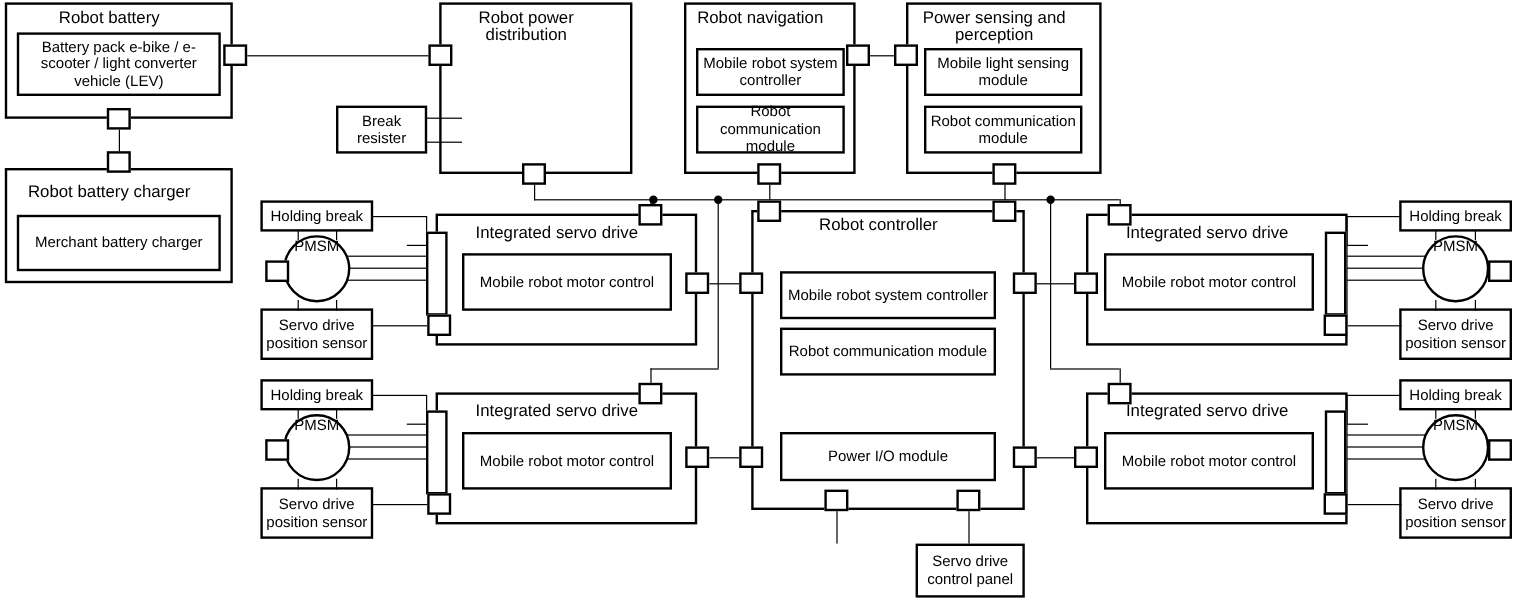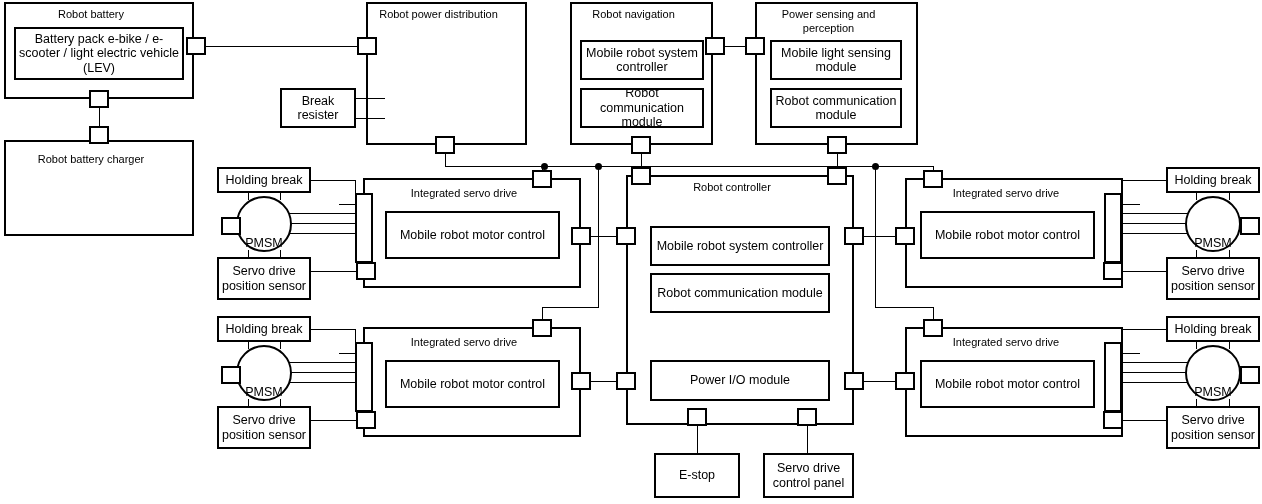--- a/index.html
+++ b/index.html
@@ -1,54 +1,57 @@
 <!DOCTYPE html>
 <html><head>
 <meta charset="utf-8">
 <style>
   html,body{margin:0;padding:0;background:#ffffff;}
   #root{position:relative;width:1262px;height:504px;background:#ffffff;
         font-family:"Liberation Sans", sans-serif;color:#000;overflow:hidden;}
   .grp{position:absolute;border:2px solid #000;background:#fff;box-sizing:border-box;}
   .grp > .title{position:absolute;left:0;right:16px;top:3px;text-align:center;
-                font-size:11px;line-height:14px;}
+                font-size:14px;line-height:14px;}
   .lbl{position:absolute;display:flex;align-items:center;justify-content:center;
        text-align:center;font-size:12.5px;line-height:14.5px;box-sizing:border-box;
        border:2px solid #000;background:#fff;padding:1px 2px;}
 
   
   .port{position:absolute;border:2px solid #000;background:#fff;box-sizing:border-box;
         width:20px;height:18px;z-index:6;}
   .vport{position:absolute;border:2px solid #000;background:#fff;box-sizing:border-box;
          width:18px;height:70px;z-index:6;}
 
   
   .h{position:absolute;height:0;border-top:1.6px solid #000;z-index:2;}
   .v{position:absolute;width:0;border-left:1.6px solid #000;z-index:2;}
   .dot{position:absolute;width:7px;height:7px;border-radius:50%;background:#000;z-index:7;}
 
   
   .pmsm{position:absolute;width:56px;height:56px;border:2px solid #000;border-radius:50%;
-        background:#fff;display:flex;align-items:flex-end;justify-content:center;
+        background:#fff;display:flex;align-items:flex-start;justify-content:center;
         font-size:12.5px;z-index:5;box-sizing:border-box;}
 </style>
 </head>
 <body>
 
 <div id="root">
 
   <div class="grp" style="left:4px;top:2px;width:190px;height:97px;">
     <div class="title">Robot battery</div>
   </div>
   <div class="lbl" style="left:14px;top:27px;width:170px;height:53px;">
-    <span>Battery pack e-bike / e-scooter / light electric vehicle (LEV)</span>
+    <span>Battery pack e-bike / e-scooter / light converter vehicle (LEV)</span>
   </div>
 
   <div class="grp" style="left:4px;top:140px;width:190px;height:96px;">
     <div class="title" style="top:10px;">Robot battery charger</div>
+  </div>
+  <div class="lbl" style="left:14px;top:179px;width:170px;height:47px;">
+    <span>Merchant battery charger</span>
   </div>
 
   <div class="v" style="left:99px;top:96px;height:46px;"></div>
   <div class="port" style="left:89px;top:90px;"></div>
   <div class="port" style="left:89px;top:126px;"></div>
 
   <div class="h" style="left:194px;top:46px;width:176px;"></div>
   <div class="port" style="left:186px;top:37px;"></div>
   <div class="port" style="left:357px;top:37px;"></div>
 
@@ -119,23 +122,20 @@
   <div class="port" style="left:616px;top:227px;"></div>
   <div class="port" style="left:844px;top:227px;"></div>
   <div class="port" style="left:616px;top:372px;"></div>
   <div class="port" style="left:844px;top:372px;"></div>
 
   <div class="port" style="left:687px;top:408px;"></div>
   <div class="port" style="left:797px;top:408px;"></div>
 
   <div class="v" style="left:697px;top:424px;height:29px;"></div>
   <div class="v" style="left:807px;top:424px;height:29px;"></div>
-  <div class="lbl" style="left:654px;top:453px;width:86px;height:45px;">
-    <span>E-stop</span>
-  </div>
   <div class="lbl" style="left:763px;top:453px;width:91px;height:45px;">
     <span>Servo drive control panel</span>
   </div>
 
   <div class="grp" style="left:363px;top:178px;width:218px;height:110px;">
     <div class="title" style="top:6px;">Integrated servo drive</div>
   </div>
   <div class="lbl" style="left:385px;top:211px;width:175px;height:48px;">
     <span>Mobile robot motor control</span>
   </div>

